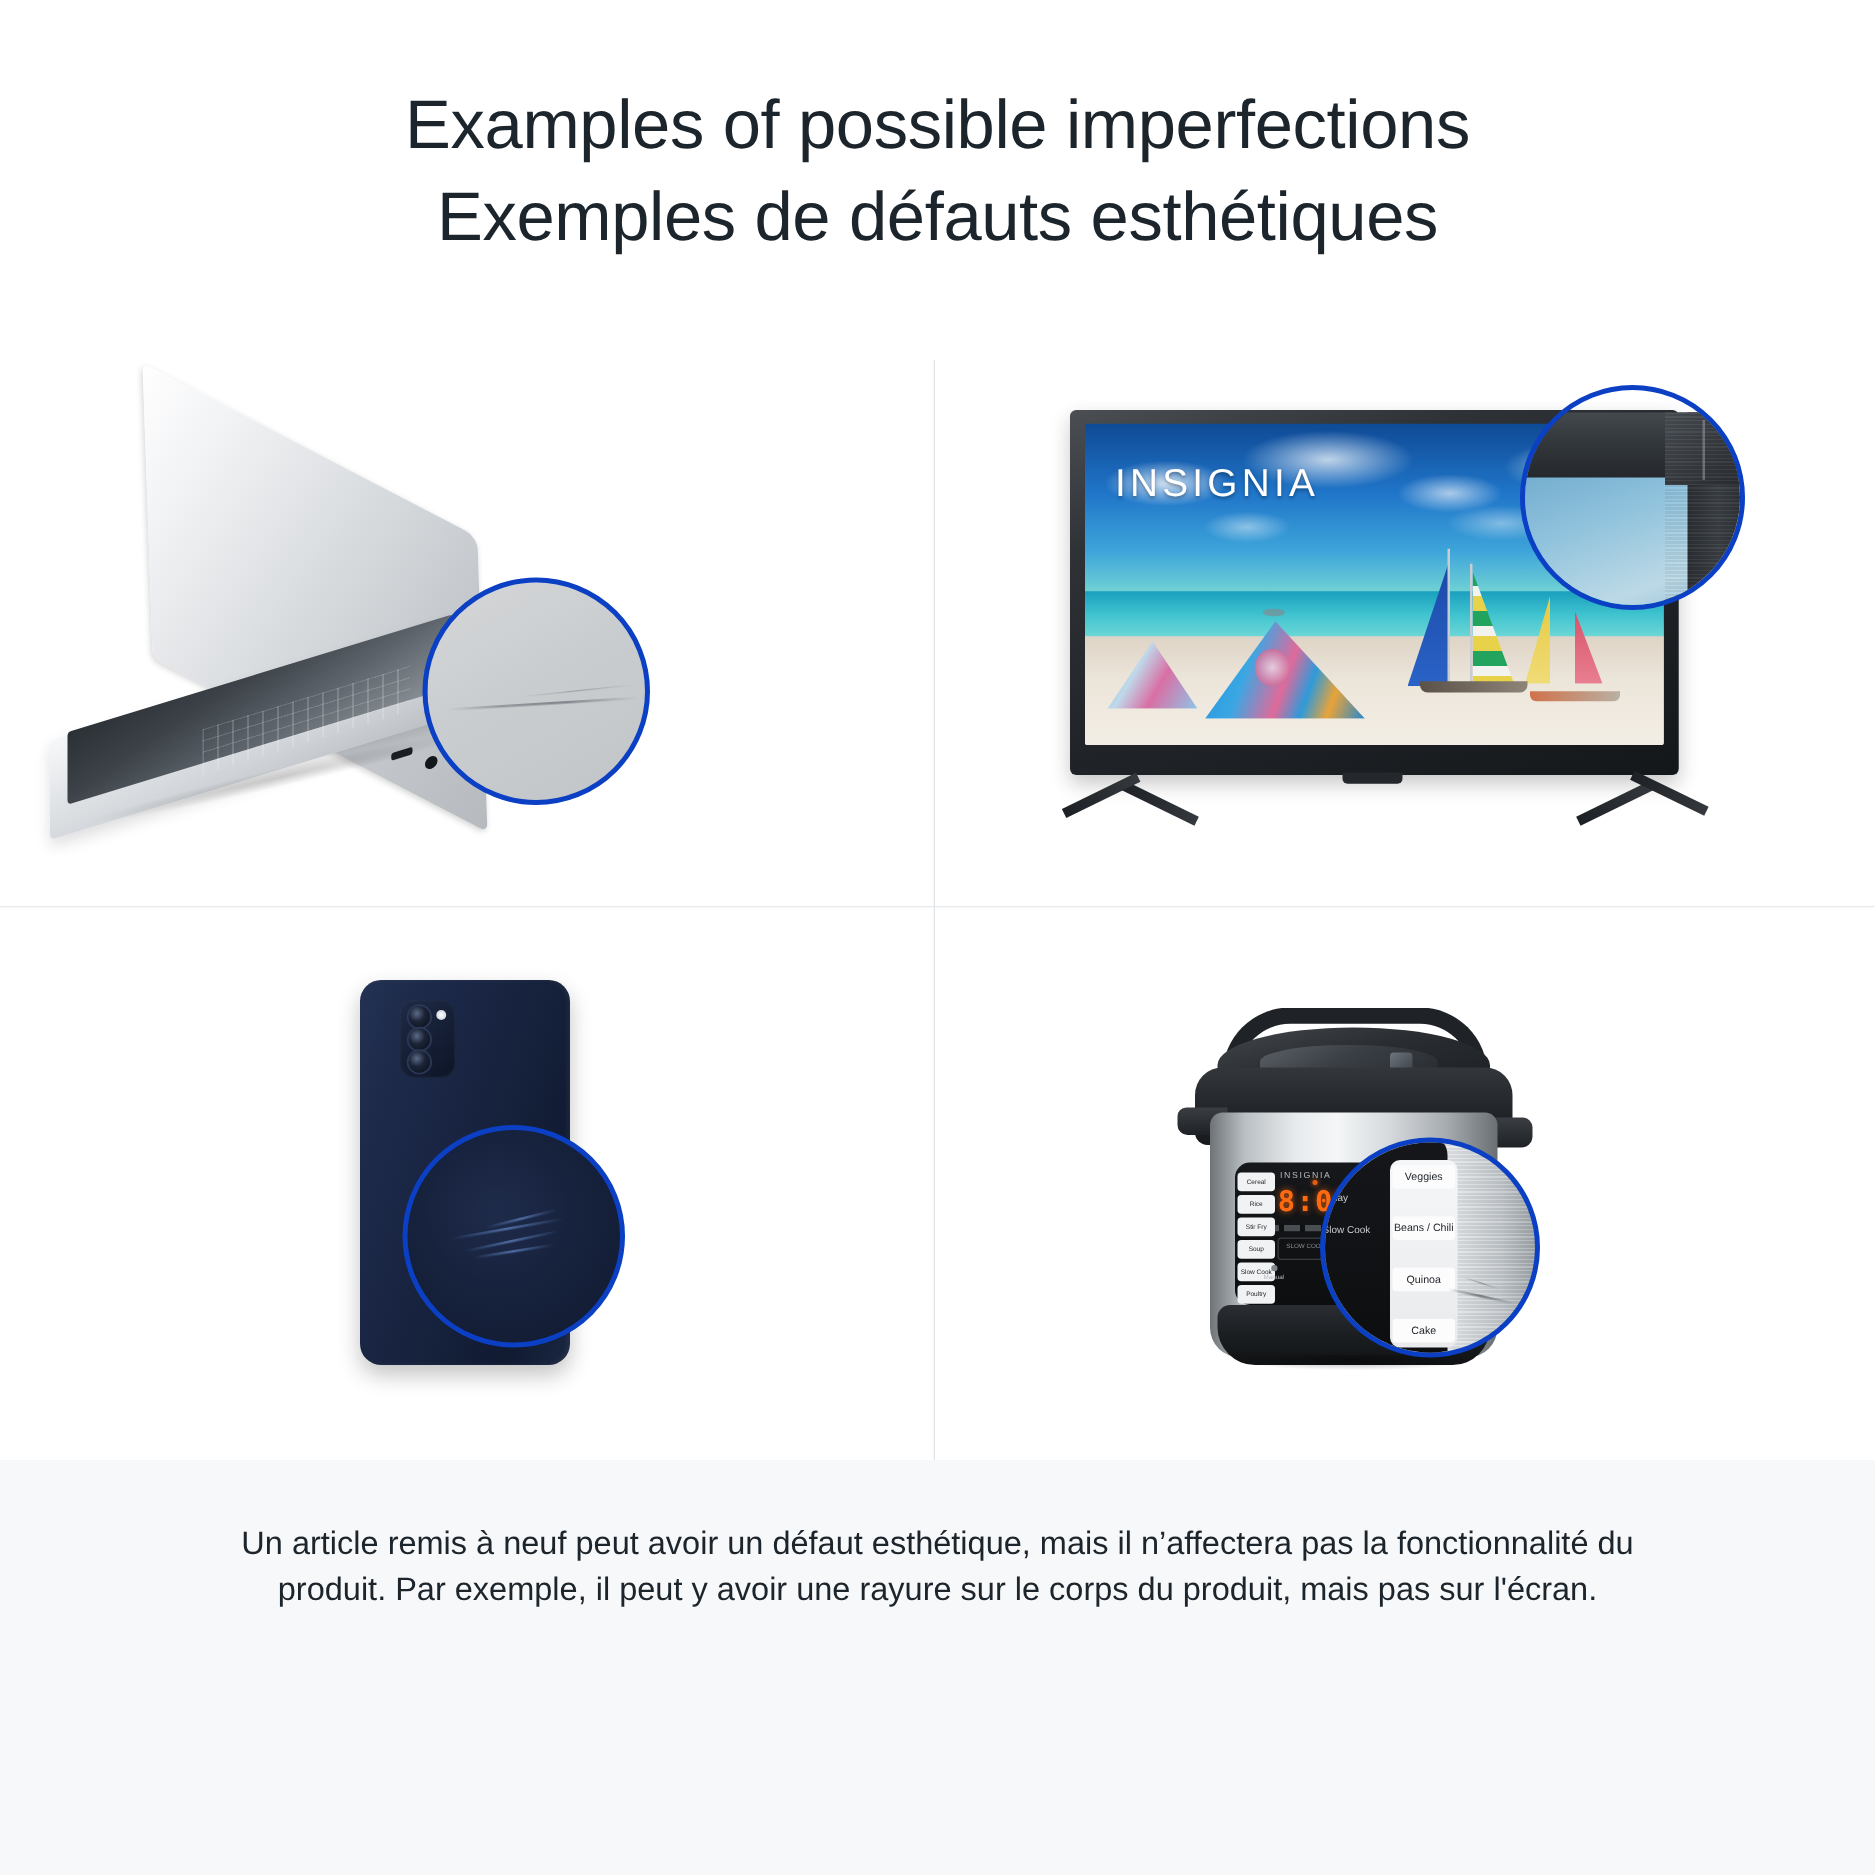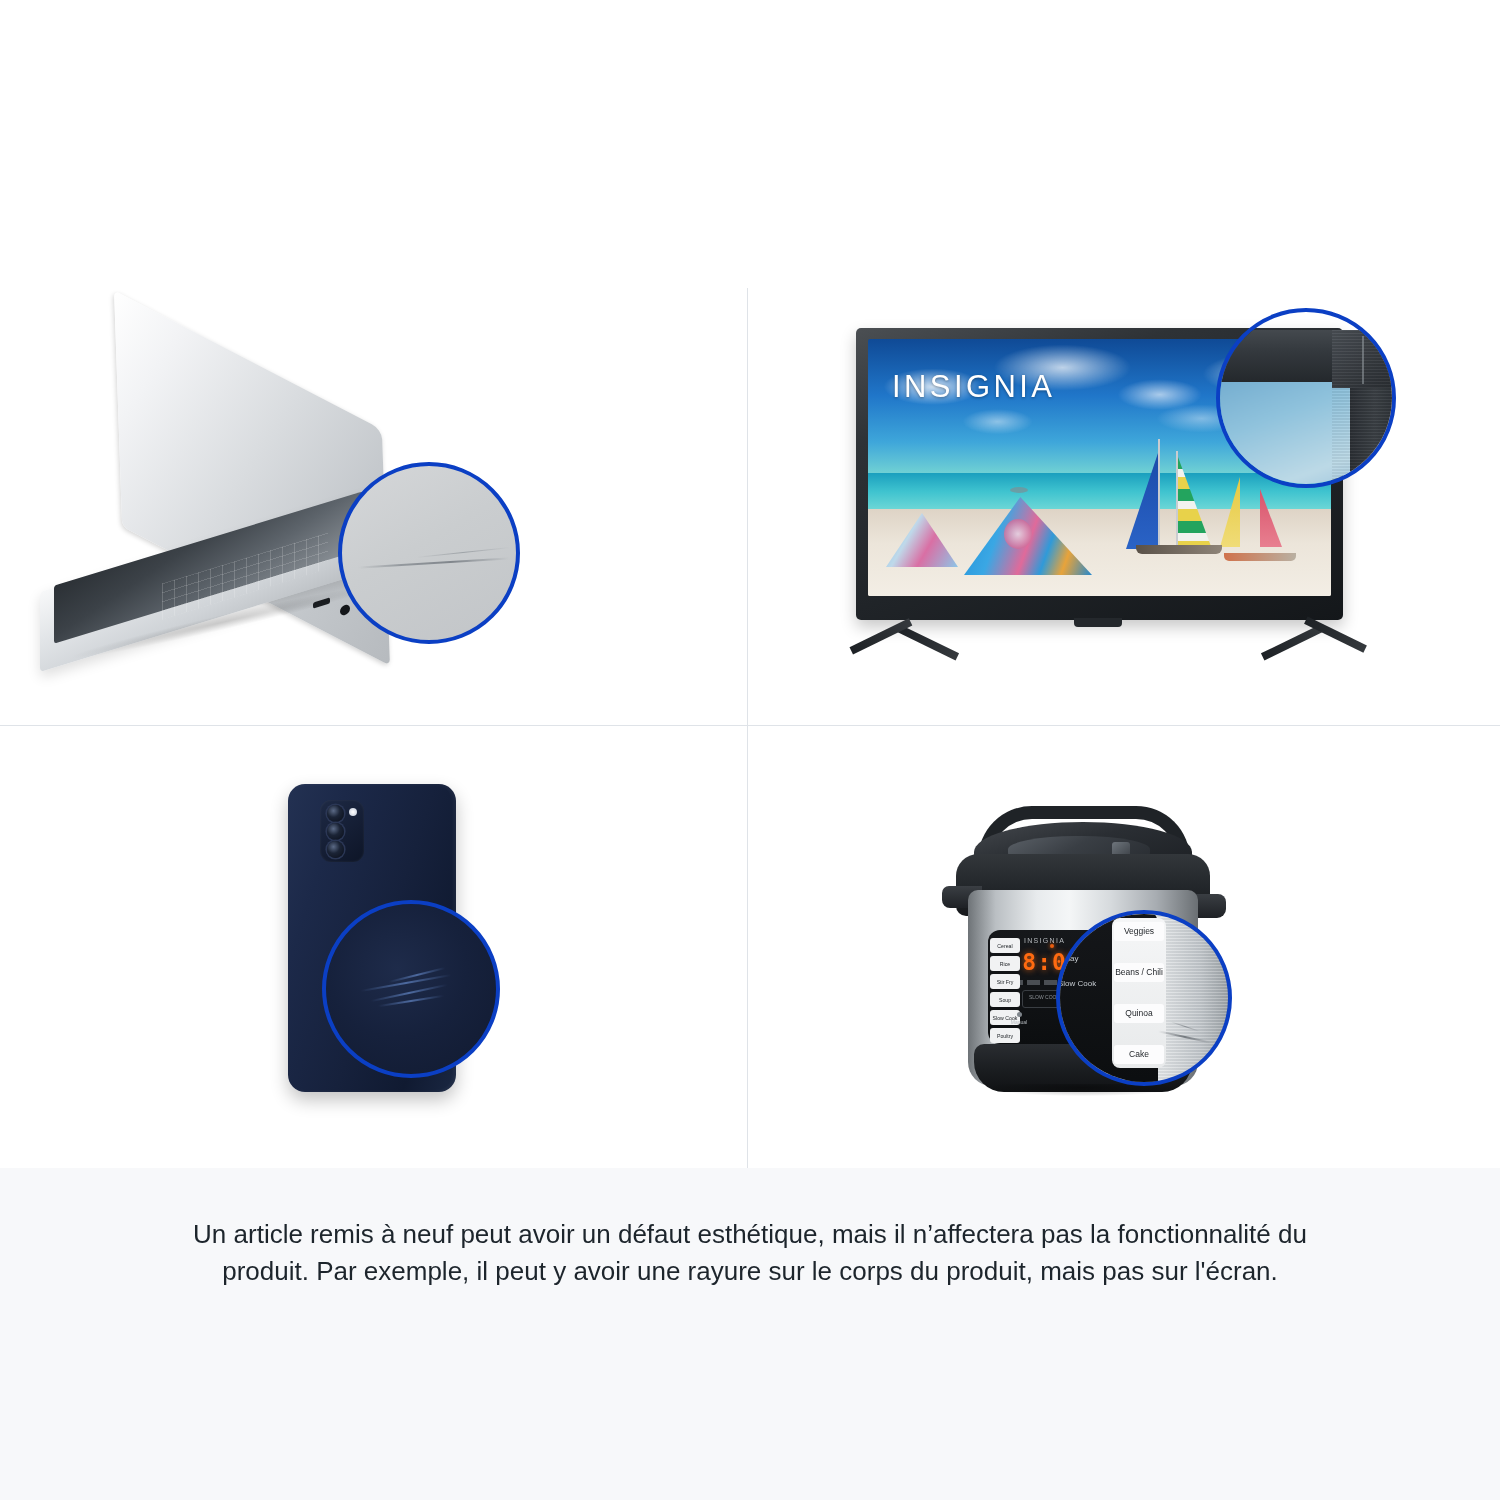--- a/index.html
+++ b/index.html
@@ -354,21 +354,21 @@
     background: linear-gradient(to right,#9ea3a7 0%,#c9ced1 18%,#e7eaec 42%,#dfe2e4 62%,#bfc4c8 84%,#9aa0a4 100%); }
   .mag-cooker .brushed {
     position:absolute; inset: 0;
     background: repeating-linear-gradient(to bottom, rgba(255,255,255,.22) 0 1px, rgba(120,126,132,.10) 1px 3px);
   }
   .mag-cooker .mblack {
     position:absolute; left: -6px; top: -6px; width: 104px; height: 190px;
     background: linear-gradient(to bottom,#15171a,#0b0d0f); border-radius: 0 16px 16px 0;
   }
   .mag-cooker .mstrip {
-    position:absolute; left: 52px; top: 4px; width: 54px; height: 150px;
+    position:absolute; left: 52px; top: 14px; width: 54px; height: 150px;
     background: linear-gradient(to bottom,#f5f6f7,#e8eaeb); border-radius: 8px;
     padding: 4px 2px; display:flex; flex-direction: column; gap: 22px;
   }
   .mag-cooker .mstrip .mb {
     background:#fcfcfd; color:#1e2226; border-radius: 3px;
     font-size: 8.5px; line-height: 9.5px; text-align:center;
     padding: 3px 1px; height: 26px; display:flex; align-items:center; justify-content:center;
   }
   .mag-cooker .mleft {
     position:absolute; left: -2px; top: 40px; width: 44px;
@@ -396,20 +396,24 @@
     text-align: center; color: #1d252c;
     font-size: 26px; line-height: 37px; font-weight: 400;
   }
   .footer p + p { margin-top: 30px; }
 </style>
 </head>
 <body>
 
 <div class="page">
 
+  <div class="title-block">
+    <span class="title-line">Examples of possible imperfections</span>
+    <span class="title-line">Exemples de défauts esthétiques</span>
+  </div>
 
   <div class="grid">
 
     <div class="cell b-right b-bottom">
       <div class="laptop-wrap">
         <div class="lid-edge"></div>
         <div class="lid">
           <div class="dell-logo"></div>
         </div>
         <div class="base"></div>

